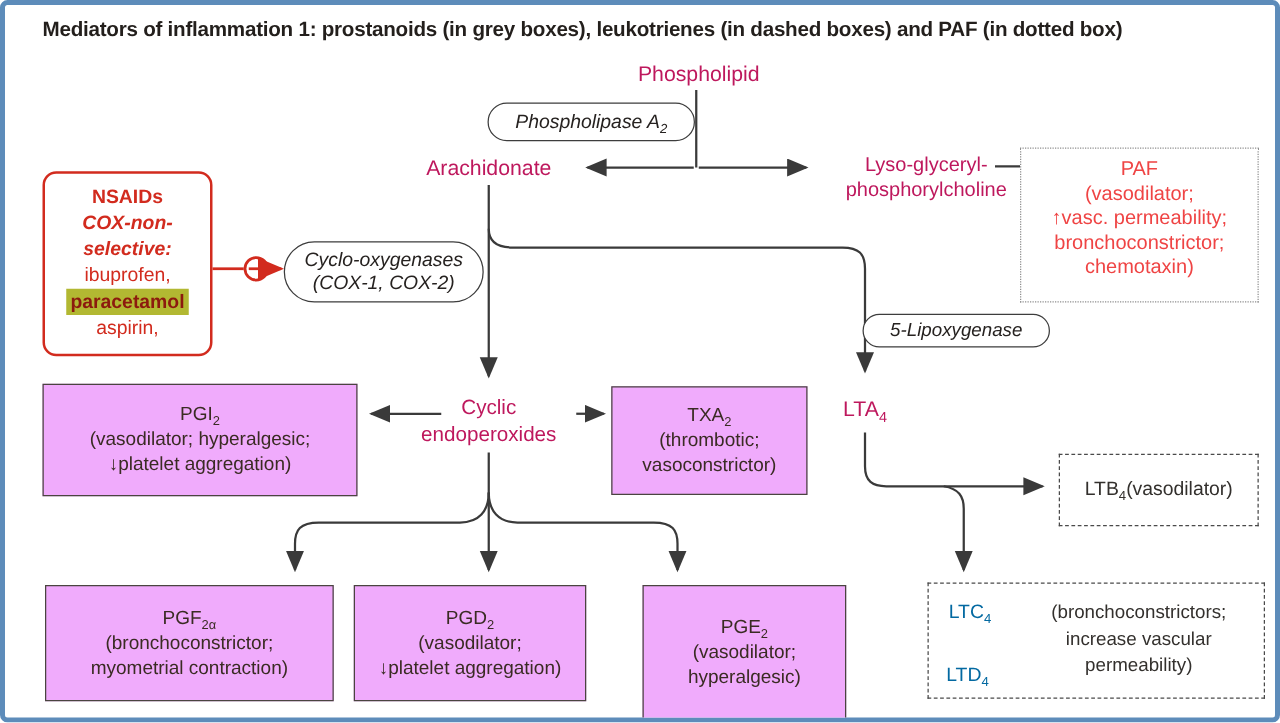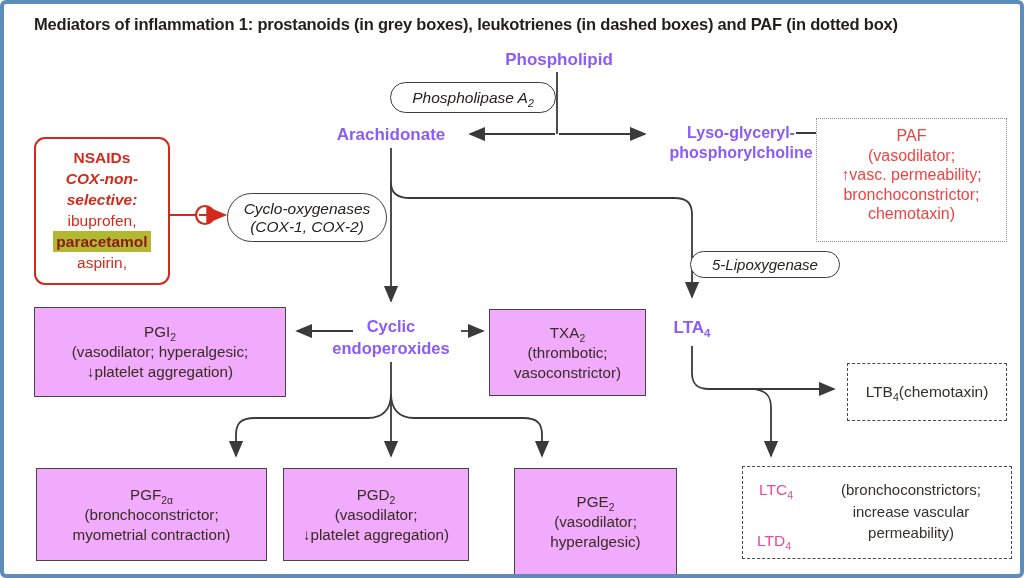--- a/index.html
+++ b/index.html
@@ -6,21 +6,21 @@
   .frame {
     position:relative; width:1024px; height:578px; box-sizing:border-box;
     border:4px solid #5d8cba; border-radius:6px; background:#fff;
     font-family:"Liberation Sans","DejaVu Sans",sans-serif; color:#2e2520; overflow:hidden;
   }
   .ctr { transform:translateX(-50%); text-align:center; }
   .title {
     position:absolute; left:30px; top:11px; width:970px;
     font-size:16.5px; font-weight:bold; color:#231f1c; letter-spacing:-0.2px;
   }
-  .node { position:absolute; font-weight:bold; font-size:17px; color:#8b5cf6; white-space:nowrap; }
+  .node { position:absolute; font-weight:normal; font-size:17px; color:#be185d; white-space:nowrap; }
   .node2 { line-height:20px; font-size:16px; }
   .oval {
     position:absolute; border:1.7px solid #3d3d3d; border-radius:999px; background:#fff;
     display:flex; flex-direction:column; align-items:center; justify-content:center;
     font-style:italic; font-size:15.5px; line-height:18px; color:#262220; box-sizing:border-box;
   }
   .pinkbox {
     position:absolute; background:#f0abfc; border:1.7px solid #4a4440;
     display:flex; flex-direction:column; align-items:center; justify-content:center;
     font-size:15.2px; line-height:20px; text-align:center; color:#3a2b23; box-sizing:border-box;
@@ -38,21 +38,21 @@
     position:absolute; border:2.6px solid #d22b1e; border-radius:11px; background:#fff;
     color:#d22b1e; text-align:center; font-size:15.5px; line-height:21px;
     box-sizing:border-box; padding-top:8px;
   }
   .nsaids .head { font-weight:bold; }
   .nsaids .ital { font-weight:bold; font-style:italic; }
   .nsaids .drug { font-weight:normal; }
   .hl { display:inline-block; background:#b2b832; color:#8c1a0e; font-weight:bold; padding:0 3px; }
   sub { font-size:0.68em; line-height:0; }
   svg.wires { position:absolute; left:0; top:0; width:1024px; height:578px; }
-  .ltcd-inner { position:absolute; font-size:15.5px; color:#ec4899; white-space:nowrap; }
+  .ltcd-inner { position:absolute; font-size:15.5px; color:#0369a1; white-space:nowrap; }
   .ltcd-desc { position:absolute; font-size:15px; line-height:21.5px; text-align:center; color:#33302d; }
 </style>
 </head>
 <body>
 
 <div class="frame">
 
   <div class="title">Mediators of inflammation 1: prostanoids (in grey boxes), leukotrienes (in dashed boxes) and PAF (in dotted box)</div>
 
   <svg class="wires" viewBox="0 0 1024 578" aria-hidden="true">
@@ -147,21 +147,21 @@
     <div>(thrombotic;</div>
     <div>vasoconstrictor)</div>
   </div>
 
   <div class="node ctr" style="left:688px; top:314px;">
     <span>LTA</span><sub>4</sub>
   </div>
 
   <div class="dashbox" style="left:843px; top:359px; width:160px; height:58px;">
     <div><span>LTB</span><sub>4</sub></div>
-    <div>(chemotaxin)</div>
+    <div>(vasodilator)</div>
   </div>
 
   <div class="pinkbox" style="left:32px; top:464px; width:231px; height:93px;justify-content:center;">
     <div><span>PGF</span><sub>2α</sub></div>
     <div>(bronchoconstrictor;</div>
     <div>myometrial contraction)</div>
   </div>
 
   <div class="pinkbox" style="left:279px; top:464px; width:186px; height:93px;">
     <div><span>PGD</span><sub>2</sub></div>

